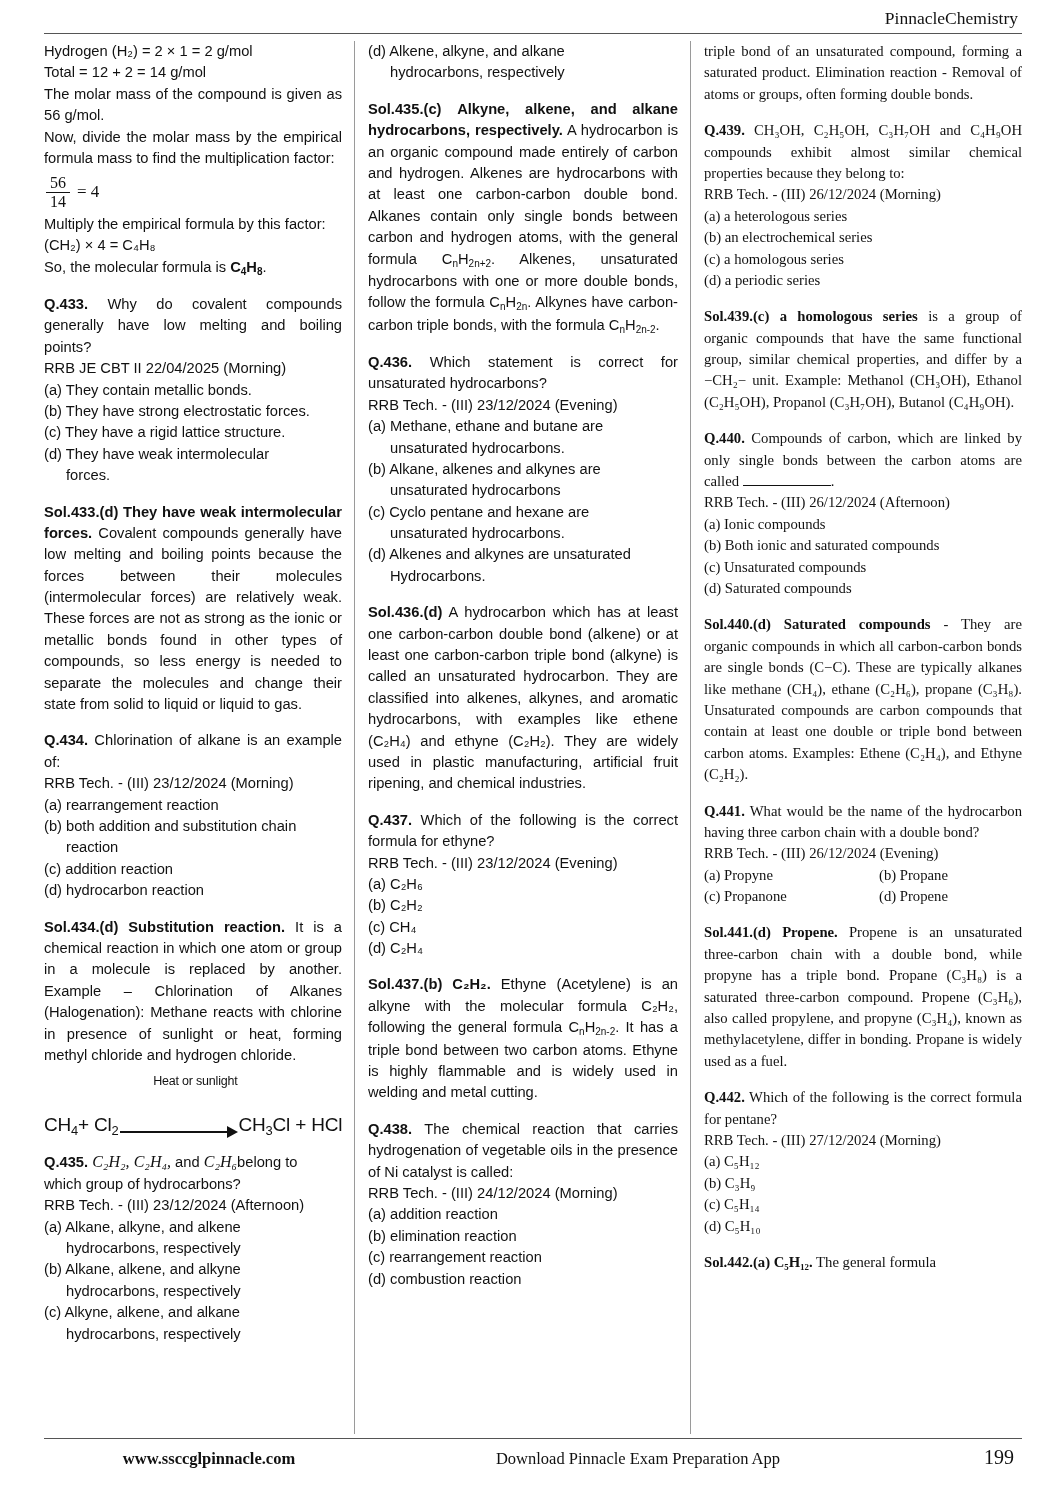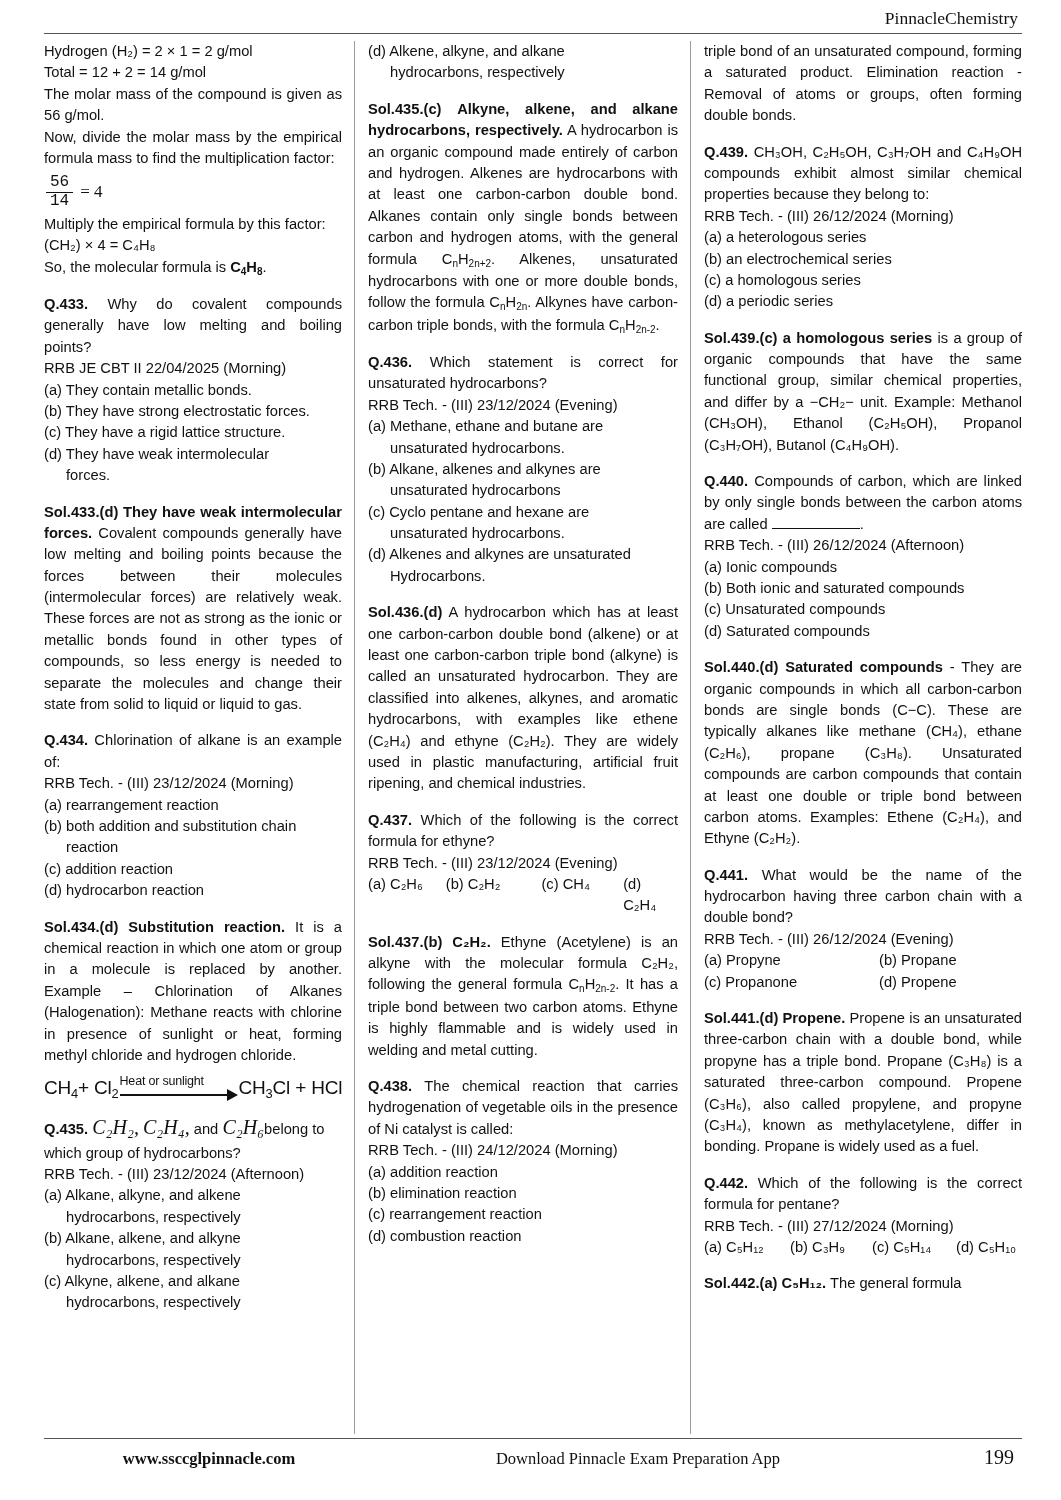--- a/index.html
+++ b/index.html
@@ -33,64 +33,64 @@
     height: 1393px;
   }
   .col {
     width: 310px;
     font-size: 14.7px;
     line-height: 1.455;
     overflow: hidden;
   }
   .col.c1 { padding-right: 12px; }
   .col.c2 { padding: 0 12px 0 13px; border-left: 1.3px solid #9a9a9a; width: 336px;}
-  .col.c3 { padding-left: 13px; border-left: 1.3px solid #9a9a9a; width: 332px;}
+  .col.c3 { padding-left: 13px; border-left: 1.3px solid #9a9a9a; width: 332px; font-family: Liberation Serif, serif;}
   p { margin: 0; }
   .j { text-align: justify; text-align-last: left; }
   .b { font-weight: bold; }
   .gap { height: 15px; }
   .gap-s { height: 8px; }
   .opt { padding-left: 0px; }
   .opt-cont { padding-left: 22px; }
   sub { font-size: 0.68em; vertical-align: -0.28em; }
-  .ital { font-family: "Liberation Serif", serif; font-style: italic; font-size: 20px; }
+  .ital { font-family: "Liberation Serif", serif; font-style: italic; font-size: 16px; }
   
   .frac-row { display: flex; align-items: center; margin: 5px 0 4px 2px; }
   .frac {
     display: inline-flex; flex-direction: column; align-items: center;
-    font-family: Liberation Mono, monospace; font-size: 16px; line-height: 1.08;
+    font-family: Liberation Serif, serif; font-size: 16px; line-height: 1.08;
   }
   .frac .num { padding: 0 4px; }
   .frac .den { padding: 0 4px; border-top: 1.3px solid #111; }
   .frac-eq { margin-left: 7px; font-size: 17px; font-family: "Liberation Serif", serif; }
   
   .eqn {
     display: flex; align-items: flex-end; margin: 6px 0 2px 0;
     font-size: 19px; white-space: nowrap; letter-spacing: -0.2px;
   }
   .eqn .arrowbox {
-    display: inline-flex; flex-direction: column; align-items: flex-start;
-    margin: 0 1px 3px 1px; position: relative;
+    display: inline-flex; flex-direction: column; align-items: flex-end;
+    margin: 0 1px 3px 1px; position: relative; gap: 37px;
   }
   .eqn .arrowlabel { font-size: 12.5px; margin-bottom: 0px; }
   .eqn .arrowline { width: 118px; height: 10px; position: relative; }
   .eqn .arrowline::before {
     content: ""; position: absolute; left: 0; top: 4px;
     width: 108px; height: 1.6px; background: #111;
   }
   .eqn .arrowline::after {
     content: ""; position: absolute; right: 0; top: -1px;
     border-left: 11px solid #111;
     border-top: 6px solid transparent;
     border-bottom: 6px solid transparent;
   }
   
   .optrow { display: flex; }
   .optrow > span:first-child { width: 175px; }
-  .optrow4 { display: flex; }
+  .optrow4 { display: flex; flex-direction: column; }
   .optrow4 > span { }
   
   .footer-rule { border-top: 1.6px solid #555; margin-top: 4px; }
   .footer {
     display: flex; align-items: baseline;
     font-family: "Liberation Serif", serif;
     font-size: 16.5px;
     padding-top: 7px;
   }
   .footer .f1 { width: 330px; text-align: center; font-weight: bold; }

